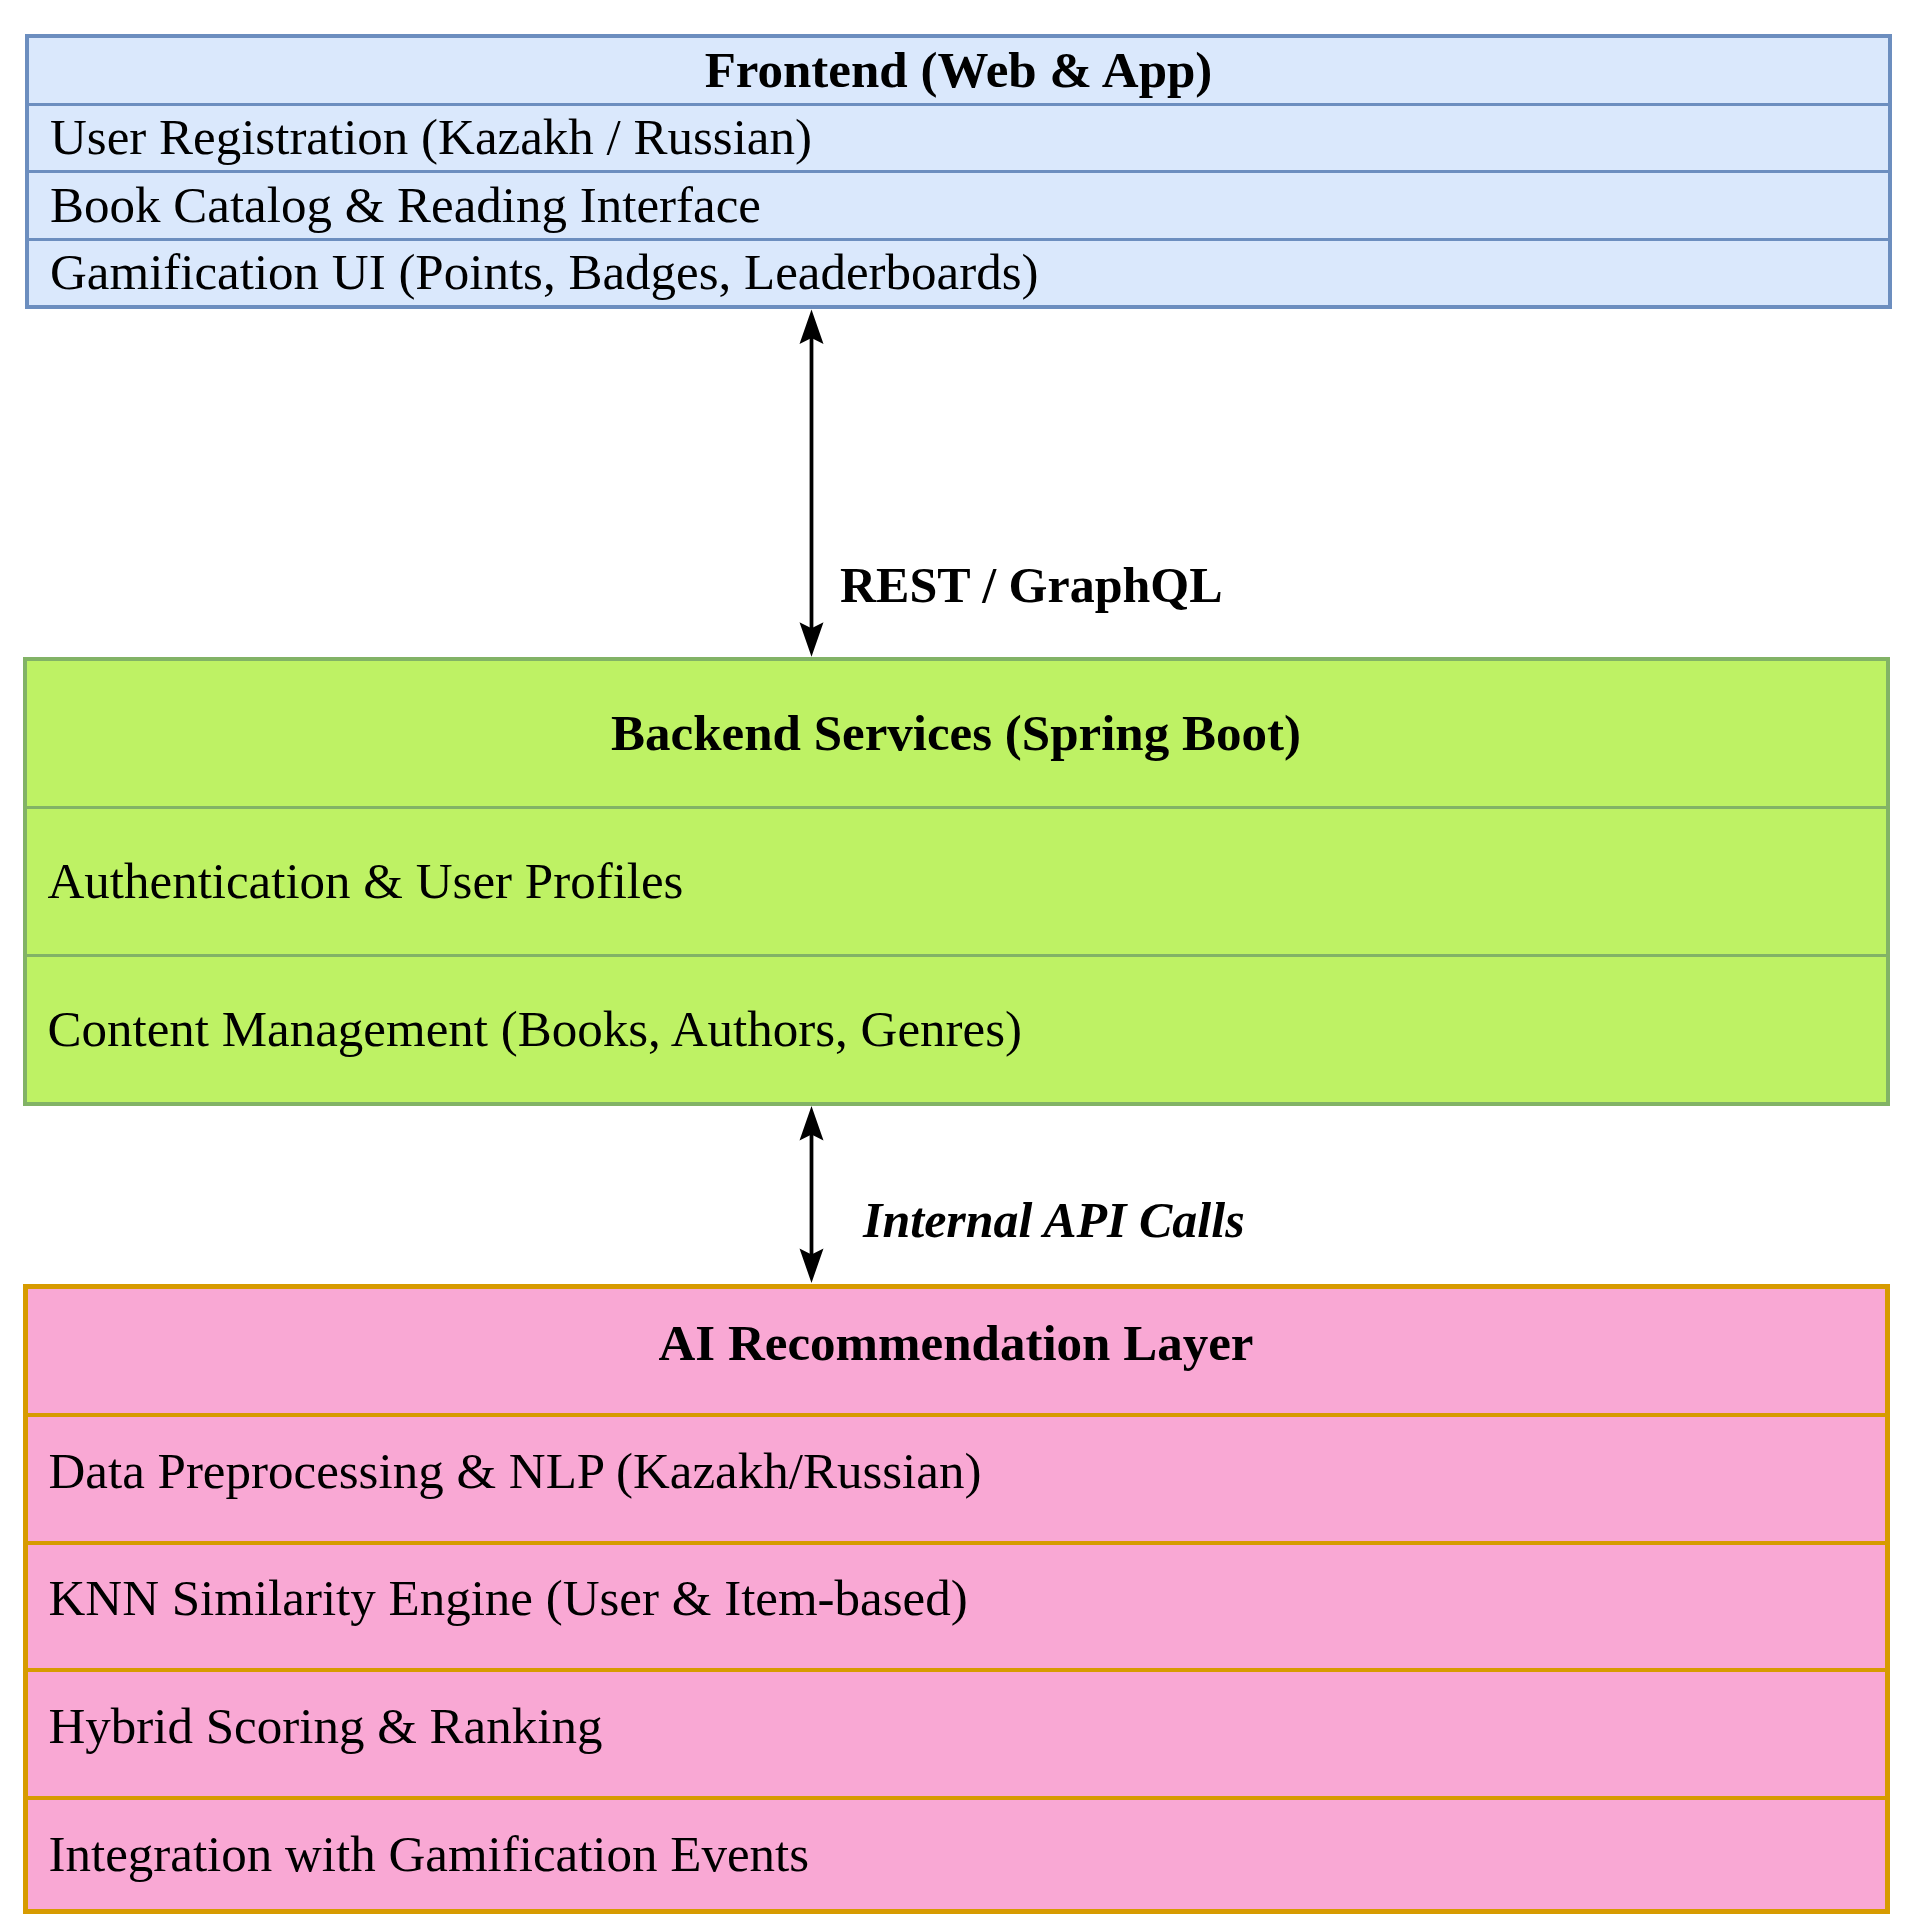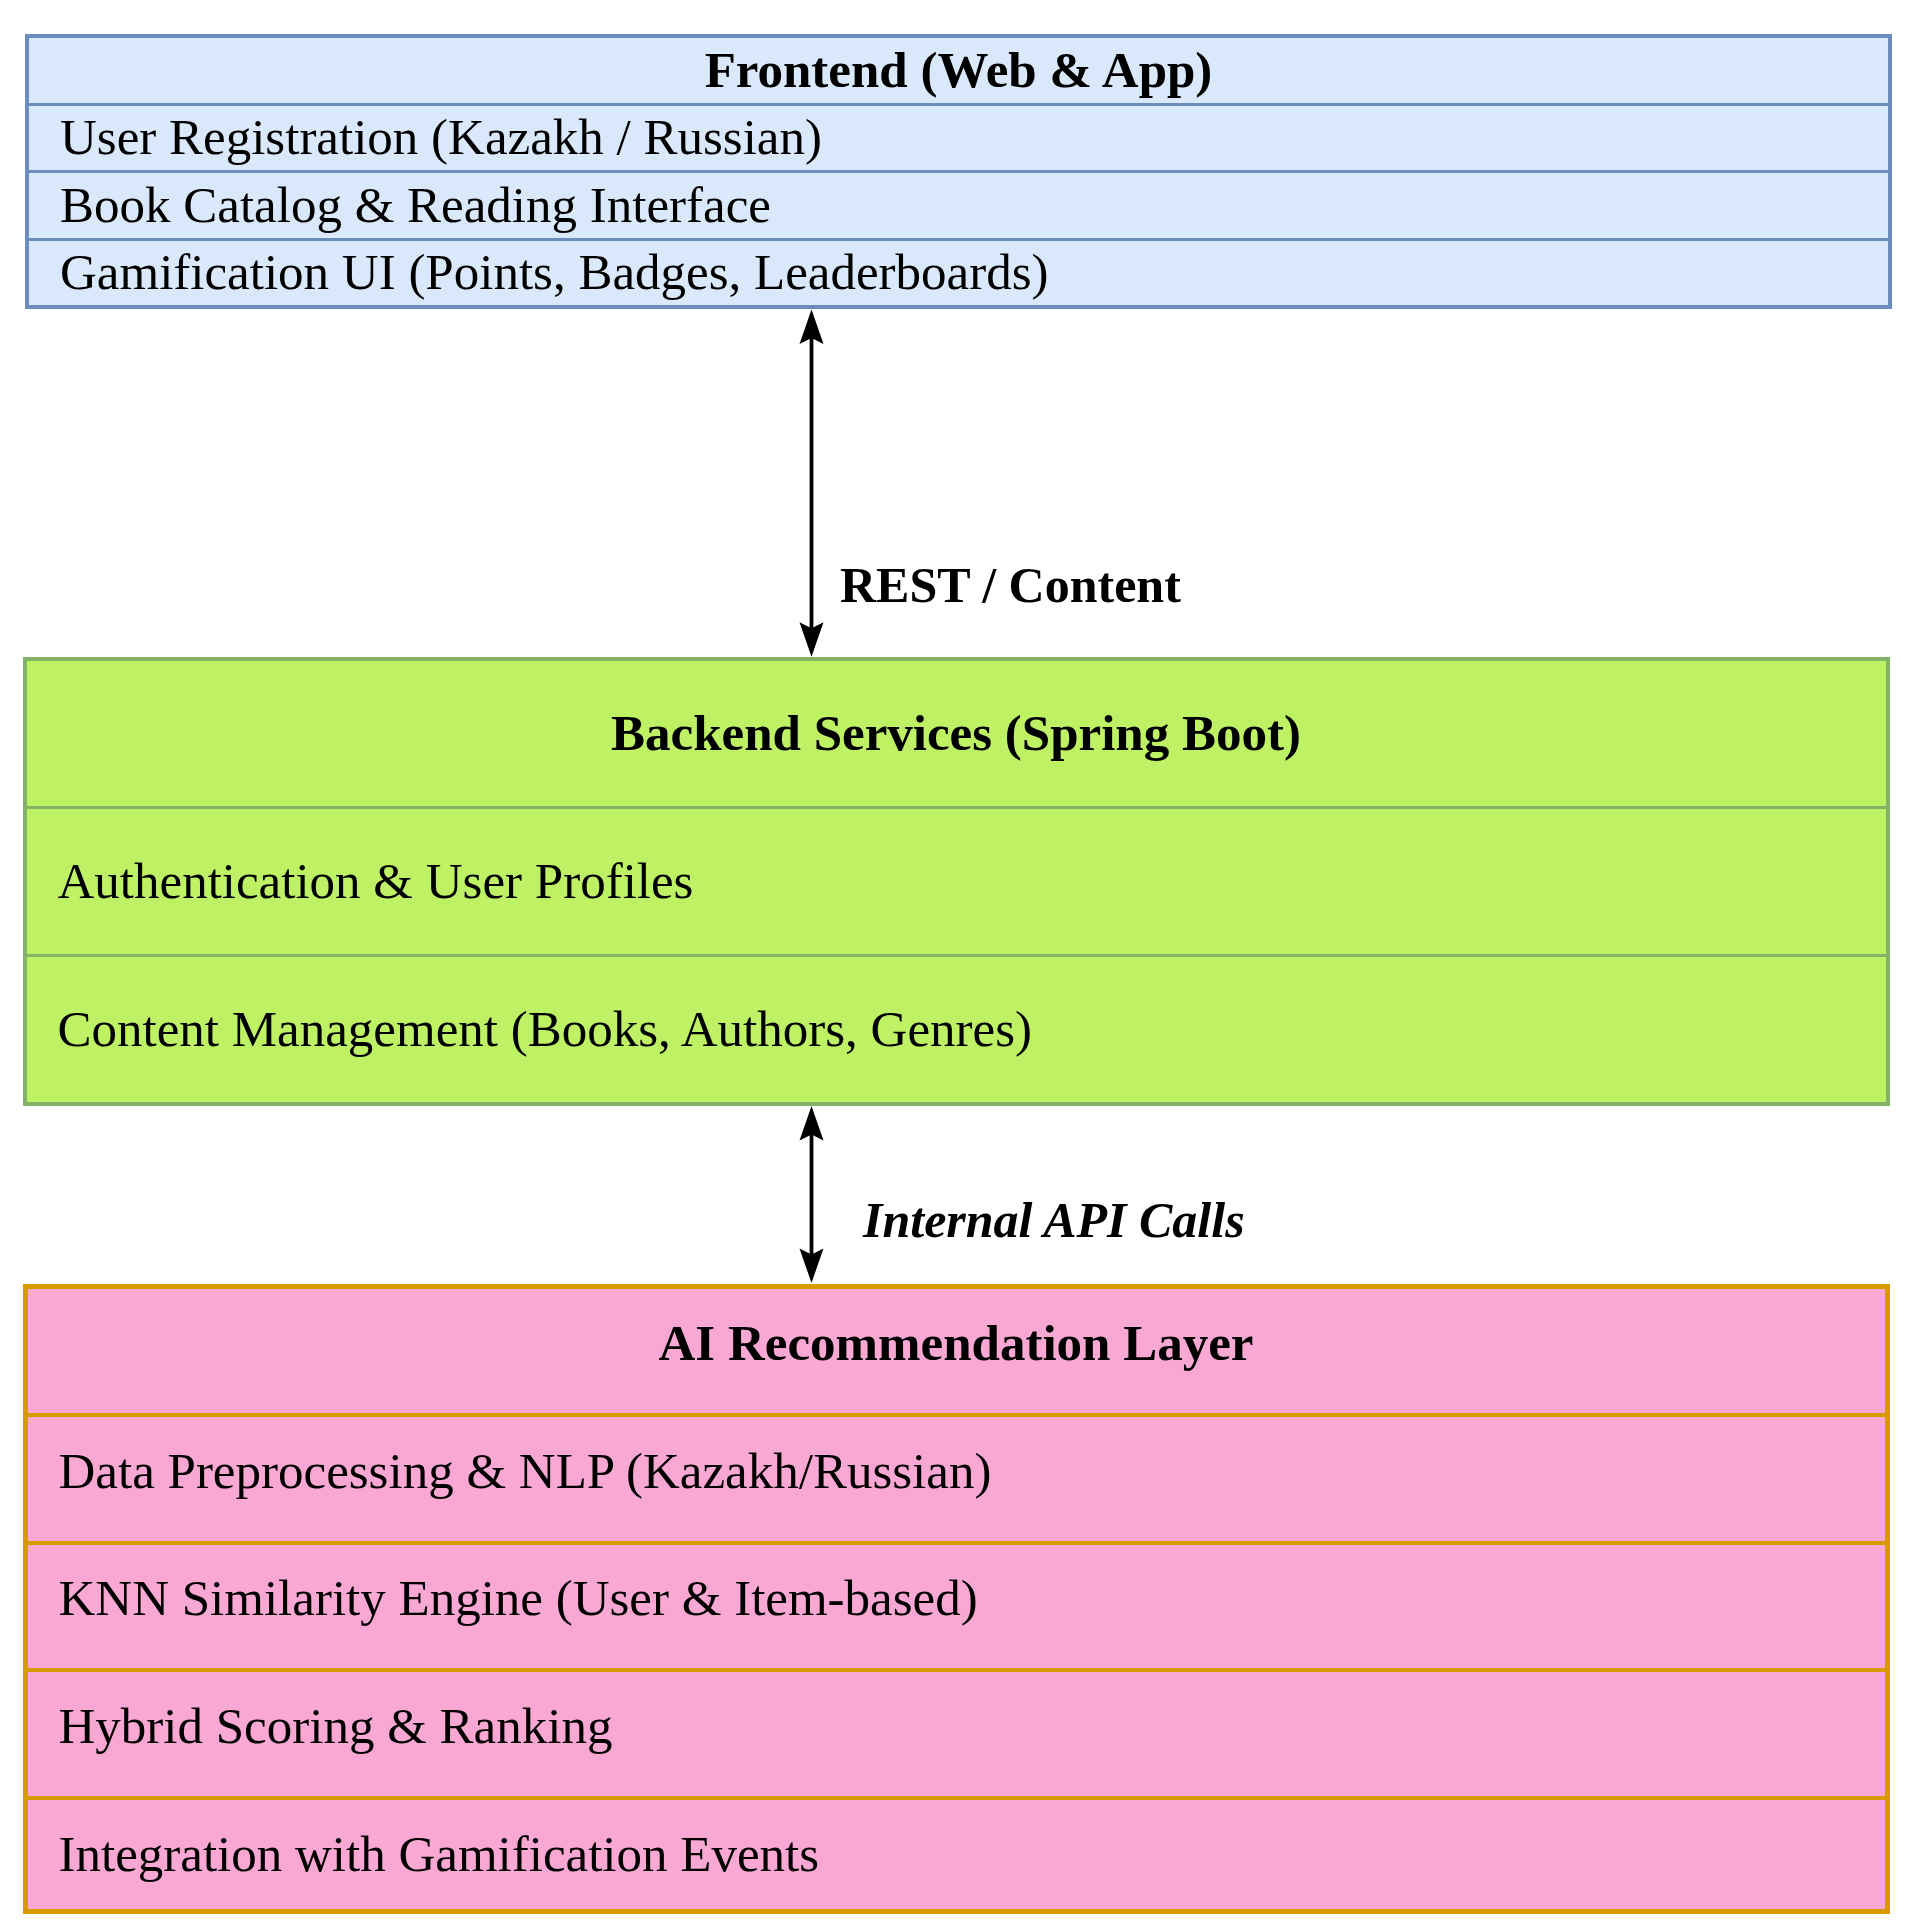--- a/index.html
+++ b/index.html
@@ -55,21 +55,21 @@
     line-height: 1;
     color: #000000;
     letter-spacing: 0px;
     white-space: nowrap;
   }
   .row-label {
     font-weight: normal;
     font-size: 51px;
     line-height: 1;
     color: #000000;
-    padding-left: 31px;
+    padding-left: 21px;
     white-space: nowrap;
   }
 
   
   #frontend-layer {
     left: 25px;
     top: 34px;
     width: 1867px;
     height: 275px;
     border-width: 4.5px;
@@ -162,21 +162,21 @@
     </div>
   </div>
 
   <div class="connector" id="connector-rest">
     <svg width="45" height="348" viewBox="0 0 60 463" xmlns="http://www.w3.org/2000/svg">
       <line x1="30" y1="12" x2="30" y2="451" stroke="#000000" stroke-width="5"></line>
       <polygon points="30,0 14,46 30,38 46,46" fill="#000000"></polygon>
       <polygon points="30,463 14,417 30,425 46,417" fill="#000000"></polygon>
     </svg>
   </div>
-  <div class="connector-label" id="label-rest">REST / Content</div>
+  <div class="connector-label" id="label-rest">REST / GraphQL</div>
 
   <div class="layer" id="backend-layer">
     <div class="row header">
       <span class="row-title">Backend Services (Spring Boot)</span>
     </div>
     <div class="row item">
       <span class="row-label">Authentication &amp; User Profiles</span>
     </div>
     <div class="row item">
       <span class="row-label">Content Management (Books, Authors, Genres)</span>

